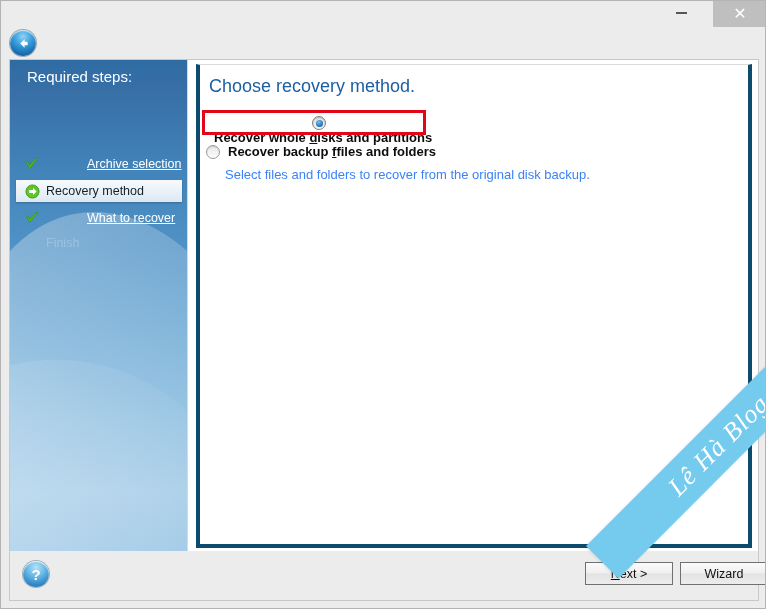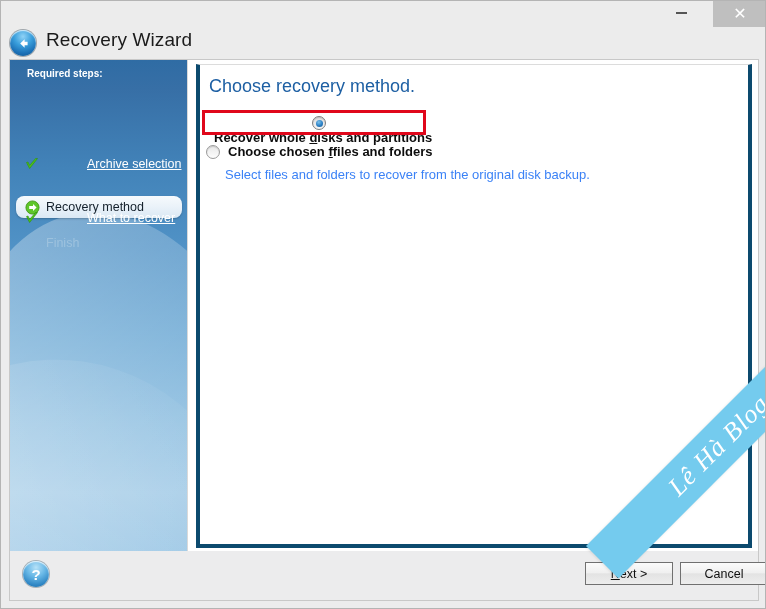--- a/index.html
+++ b/index.html
@@ -146,22 +146,22 @@
     width: 360px; height: 330px;
     border-radius: 50%;
     background: linear-gradient(to top right, rgba(255,255,255,0.30), rgba(255,255,255,0.0));
     transform: rotate(8deg);
     pointer-events: none;
   }
 
   #steps-heading {
     position: absolute;
     left: 17px; top: 8px;
-    font-size: 10px;
-    font-weight: bold;
+    font-size: 15px;
+    font-weight: normal;
     color: #ffffff;
     text-align: center;
   }
 
   .step-row {
     position: absolute;
     left: 6px;
     width: 166px; height: 22px;
     display: flex;
     align-items: center;
@@ -180,23 +180,22 @@
     margin-left: 3px;
     white-space: nowrap;
   }
   .step-done .step-label {
     color: #ffffff;
     text-decoration: underline;
     margin-left: 44px;
   }
   .step-active {
     background: linear-gradient(to bottom, #f6fafd 0%, #eaf2f9 50%, #dae8f4 100%);
-    border-radius: 8px;
+    border-radius: 0;
     box-shadow: 0 1px 2px rgba(0,0,0,0.22);
-    margin-top: 16px;
   }
   .step-active .step-label {
     color: #14202b;
   }
   .step-disabled .step-label {
     color: #9dc2de;
   }
 
   #step-archive  { top: 93px; }
   #step-method   { top: 120px; }
@@ -379,21 +378,20 @@
   </div>
 
   <div id="header">
     <div id="back-button">
       <span>
         <svg width="15" height="15" viewBox="0 0 15 15" aria-hidden="true">
           <path d="M8.6 3.2 L4.2 7.5 L8.6 11.8 L8.6 9.3 L11.6 9.3 L11.6 5.7 L8.6 5.7 Z" fill="#ffffff"></path>
         </svg>
       </span>
     </div>
-    <div id="app-title">Recovery Wizard</div>
   </div>
 
   <div id="body-area">
 
     <div id="sidebar">
       <div id="sidebar-swoosh"></div>
       <div id="sidebar-swoosh2"></div>
 
       <div id="steps-heading">Required steps:</div>
 
@@ -438,38 +436,38 @@
         <div id="page-heading">Choose recovery method.</div>
 
         <div class="radio-row" id="opt1-row">
           <span class="radio-dot checked"></span>
           <span class="radio-label"><span>Recover whole </span><u>d</u><span>isks and partitions</span></span>
         </div>
         <div id="highlight-box"></div>
 
         <div class="radio-row" id="opt2-row">
           <span class="radio-dot"></span>
-          <span class="radio-label"><span>Choose chosen </span><u>f</u><span>files and folders</span></span>
+          <span class="radio-label"><span>Recover backup </span><u>f</u><span>files and folders</span></span>
         </div>
 
         <div id="opt2-desc">Select files and folders to recover from the original disk backup.</div>
 
       </div>
     </div>
   </div>
 
   <div id="footer">
     <div id="help-button">
       <span>?</span>
     </div>
     <div class="dlg-button" id="next-button">
       <span><u>N</u><span>ext &gt;</span></span>
     </div>
     <div class="dlg-button" id="cancel-button">
-      <span>Cancel</span>
+      <span>Wizard</span>
     </div>
   </div>
 
   <div id="watermark">
     <div id="watermark-ribbon">
       <span id="watermark-text">Lê Hà Blog</span>
     </div>
   </div>
 
 </div>

